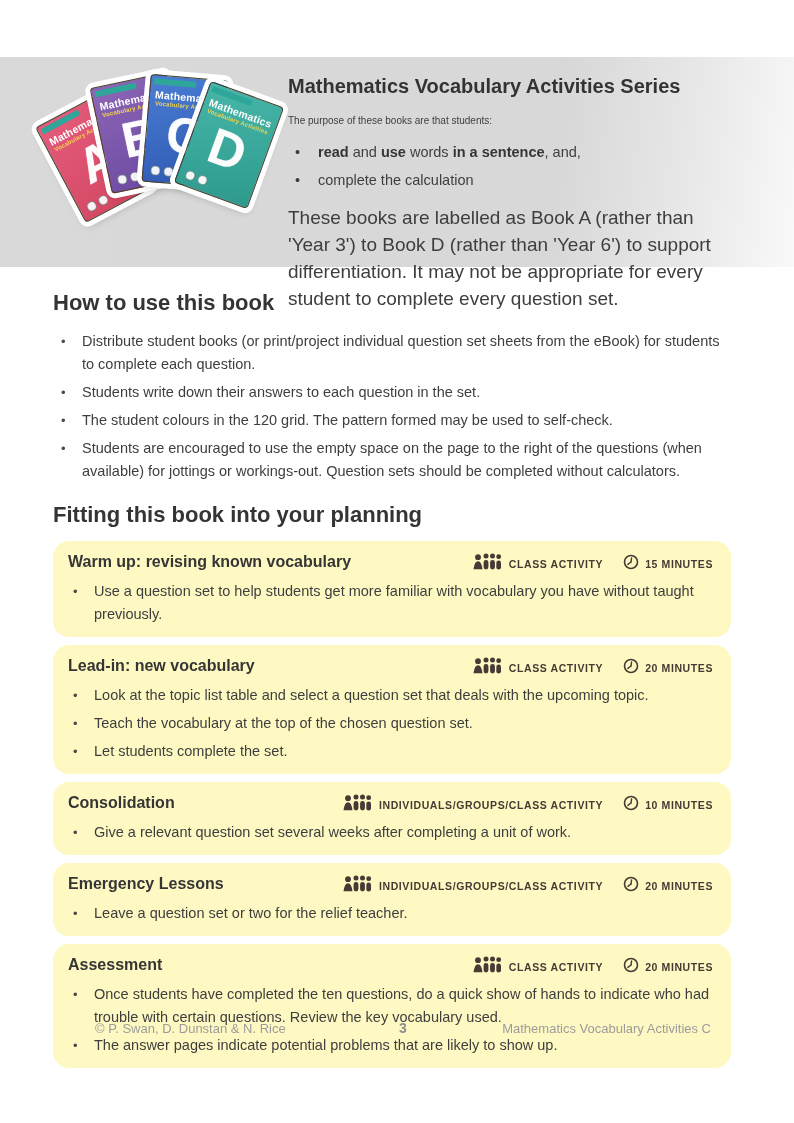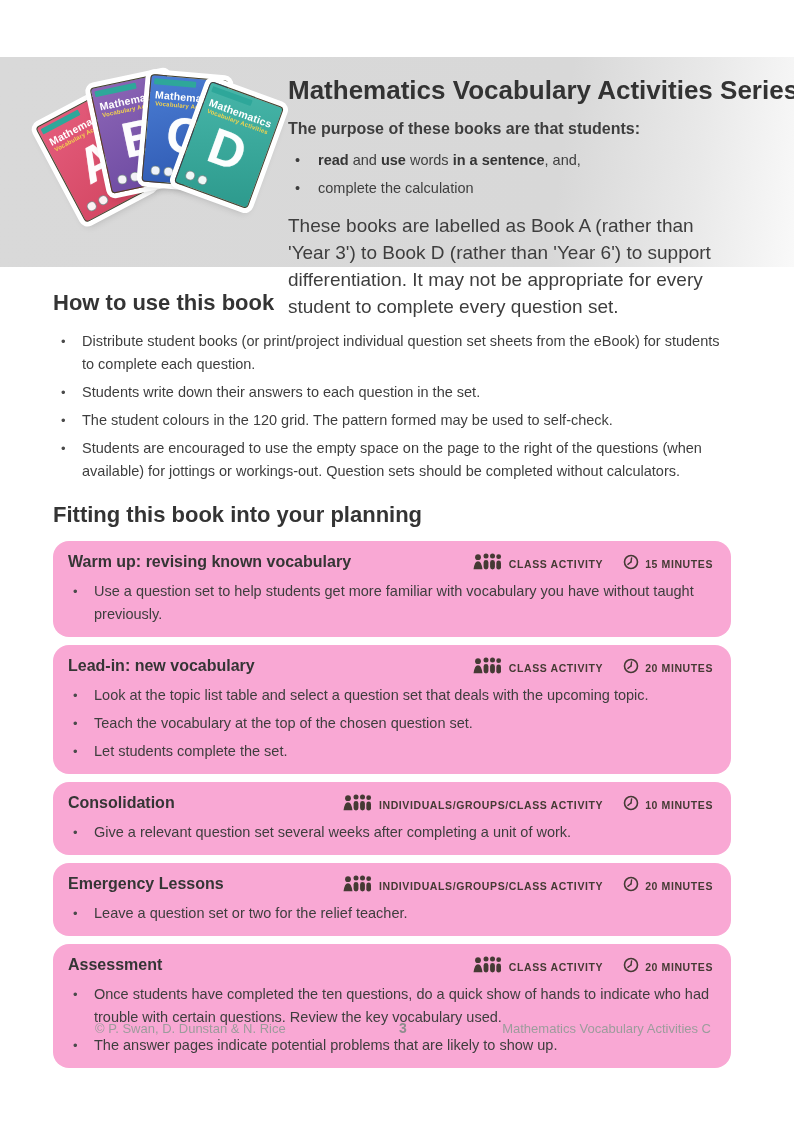--- a/index.html
+++ b/index.html
@@ -28,38 +28,38 @@
   .book-title{margin-top:13px;text-align:center;color:#fff;font-weight:700;font-size:10.5px;letter-spacing:.2px;}
   .book-subtitle{text-align:center;color:#f3d44e;font-weight:700;font-size:6px;letter-spacing:.2px;}
   .book-letter{
     text-align:center;color:rgba(255,255,255,.96);font-weight:700;font-size:50px;line-height:52px;
     margin-top:1px;text-shadow:0 0 1px rgba(255,255,255,.6);
   }
   .book-badges{position:absolute;left:7px;bottom:6px;display:flex;gap:3px;}
   .badge{width:10px;height:10px;border-radius:50%;background:rgba(255,255,255,.92);border:1px solid rgba(40,70,70,.55);box-sizing:border-box;}
   
   .header-text{position:absolute;left:288px;top:18px;width:434px;}
-  .header-title{font-size:26px;font-weight:700;color:#333333;white-space:nowrap;margin:0 0 13px 0;}
-  .header-intro{font-size:16px;margin:0 0 12px 0;line-height:20px;font-weight:bold;}
+  .header-title{font-size:20px;font-weight:700;color:#333333;white-space:nowrap;margin:0 0 13px 0;}
+  .header-intro{font-size:10px;margin:0 0 12px 0;line-height:20px;}
   .header-bullet{display:flex;margin:0 0 9px 0;font-size:14.5px;line-height:19px;}
   .header-bullet .dot{flex:none;width:30px;padding-left:7px;box-sizing:border-box;color:#3e3e3e;}
   .header-para{font-size:19px;line-height:27px;margin:14px 0 0 0;}
   b{font-weight:700;color:#353535;}
   
   .content{position:absolute;left:53px;top:267px;width:678px;}
   .section-heading{font-size:22px;font-weight:700;color:#343434;margin:0;}
   #howto-heading{padding-top:23px;}
   .howto-list{margin:14px 0 0 0;}
   .li-row{display:flex;font-size:14.5px;line-height:23px;color:#3e3e3e;margin-bottom:5px;}
   .li-row .dot{flex:none;width:29px;padding-left:8px;box-sizing:border-box;font-size:13px;color:#4a4a4a;}
   .li-row .li-text{flex:1;}
   #planning-heading{margin-top:19px;margin-bottom:13px;}
   
   .card{
-    background:#f9a8d4;border-radius:16px;margin-bottom:8px;
+    background:#fef9c3;border-radius:16px;margin-bottom:8px;
     padding:11px 18px 11px 12px;box-sizing:border-box;width:678px;
   }
   .card-head{display:flex;align-items:center;}
   .card-title{font-size:16px;font-weight:700;color:#353535;margin:0 0 0 3px;line-height:19px;}
   .card-meta{margin-left:auto;display:flex;align-items:center;gap:20px;}
   .meta-group{display:flex;align-items:flex-end;gap:6px;}
   .meta-label{
     font-size:10.5px;font-weight:700;letter-spacing:.6px;color:#453a34;white-space:nowrap;
   }
   .card-bullets{margin-top:9px;}

